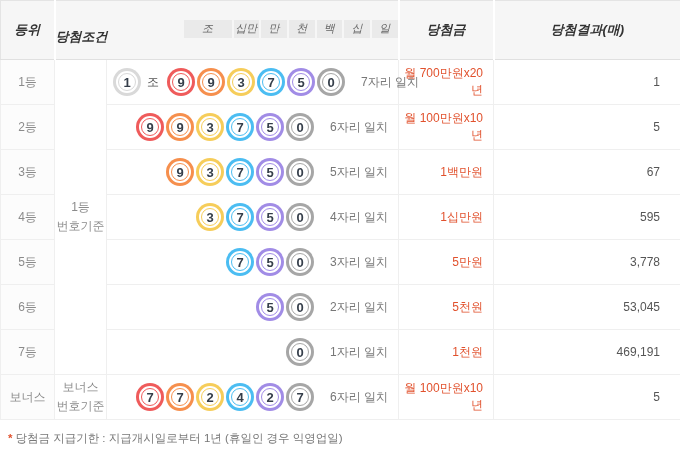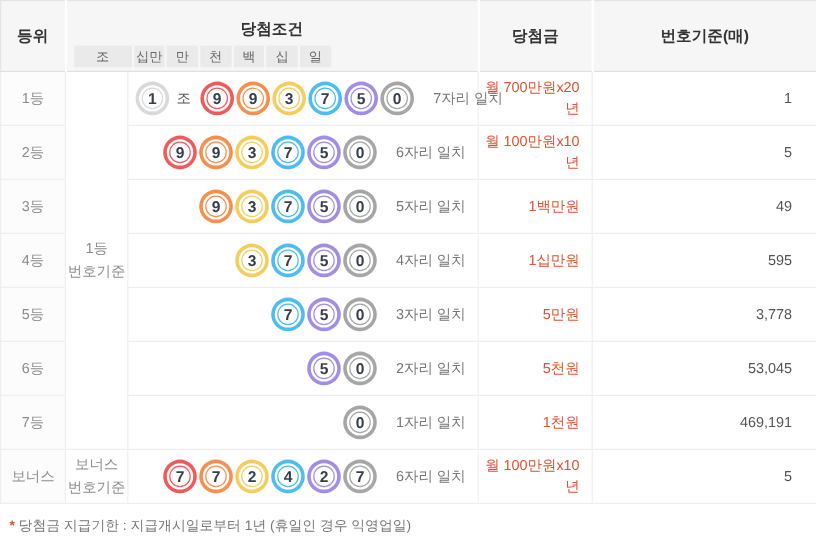--- a/index.html
+++ b/index.html
@@ -18,34 +18,35 @@
   }
   th {
     background: #f6f6f6;
     border-bottom: 1px solid #e0e0e0;
     font-size: 13px;
     font-weight: bold;
     color: #333333;
     height: 58px;
     padding: 0;
     vertical-align: middle;
+    font-style: italic;
   }
   th + th { border-left: 2px solid #ffffff; }
   td {
     border: 1px solid #efefef;
     height: 45px;
     padding: 0;
     font-size: 12px;
     vertical-align: middle;
     background: #ffffff;
   }
   td.rank-cell { background: #fcfcfc; text-align: center; color: #8b8b8b; }
   td.group-cell { text-align: center; color: #8b8b8b; line-height: 1.55; font-size: 12px; }
   
-  .cond-header { display: flex; flex-direction: column; height: 58px; justify-content: space-between; }
+  .cond-header { display: flex; flex-direction: row; height: 58px; justify-content: space-between; align-items: center; }
   .cond-title { padding-top: 14px; text-align: center; }
   .digit-bar { display: flex; gap: 2px; margin: 0 0 3px 6px; width: 214px; }
   .dcell {
     flex: 1; height: 18px; background: #eaeaea; color: #666666;
     font-size: 11px; font-weight: normal;
     display: flex; align-items: center; justify-content: center;
   }
   .dcell.wide { flex: 0 0 48px; }
   
   .cond { display: flex; align-items: center; padding: 0 10px 0 6px; height: 44px; }
@@ -87,21 +88,21 @@
               <span class="dcell">십만</span>
               <span class="dcell">만</span>
               <span class="dcell">천</span>
               <span class="dcell">백</span>
               <span class="dcell">십</span>
               <span class="dcell">일</span>
             </div>
         </div>
       </th>
       <th>당첨금</th>
-      <th>번호기준(매)</th>
+      <th>당첨결과(매)</th>
     </tr>
   </thead>
   <tbody id="tbody">
       <tr>
         <td class="rank-cell">1등</td>
         <td class="group-cell" rowspan="7">
           <div>1등</div>
           <div>번호기준</div>
         </td>
         <td>
@@ -184,21 +185,21 @@
                 <span class="num">5</span>
               </span>
               <span class="ball" style="--c: #a6a6a6;">
                 <span class="num">0</span>
               </span>
             </div>
             <span class="match">5자리 일치</span>
           </div>
         </td>
         <td class="prize-cell">1백만원</td>
-        <td class="result-cell">49</td>
+        <td class="result-cell">67</td>
       </tr>
       <tr>
         <td class="rank-cell">4등</td>
         <td>
           <div class="cond">
             <div class="balls">
               <span class="ball" style="--c: #f6cd5a;">
                 <span class="num">3</span>
               </span>
               <span class="ball" style="--c: #4bbdf2;">

